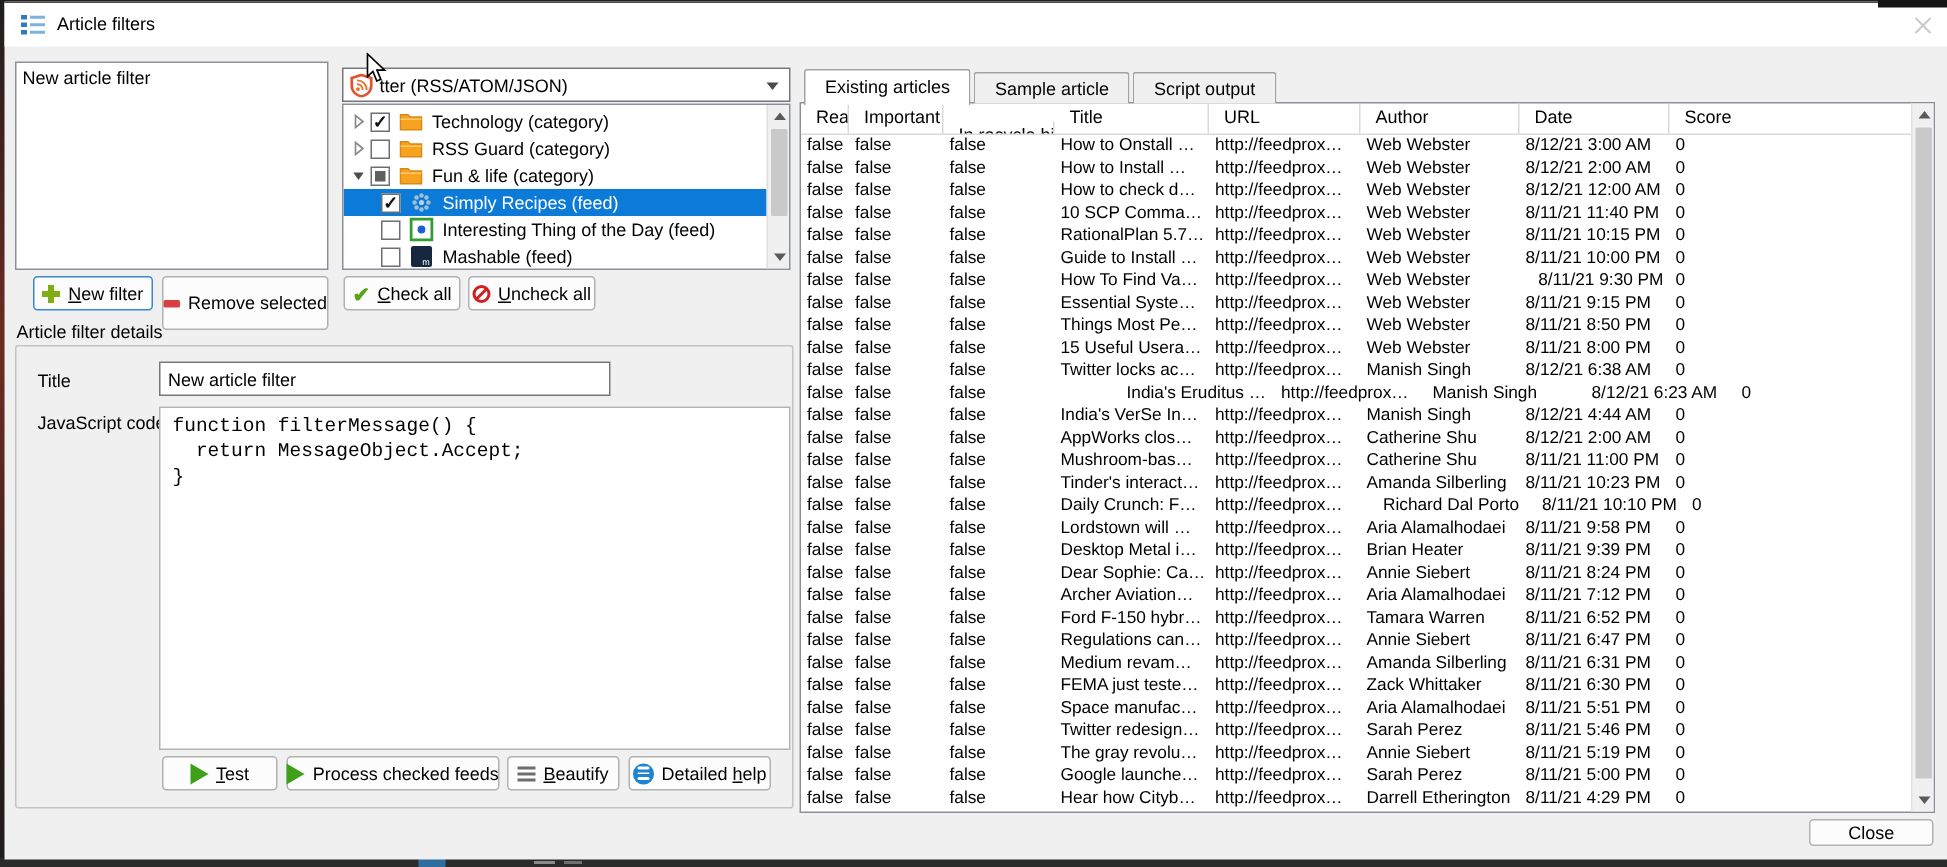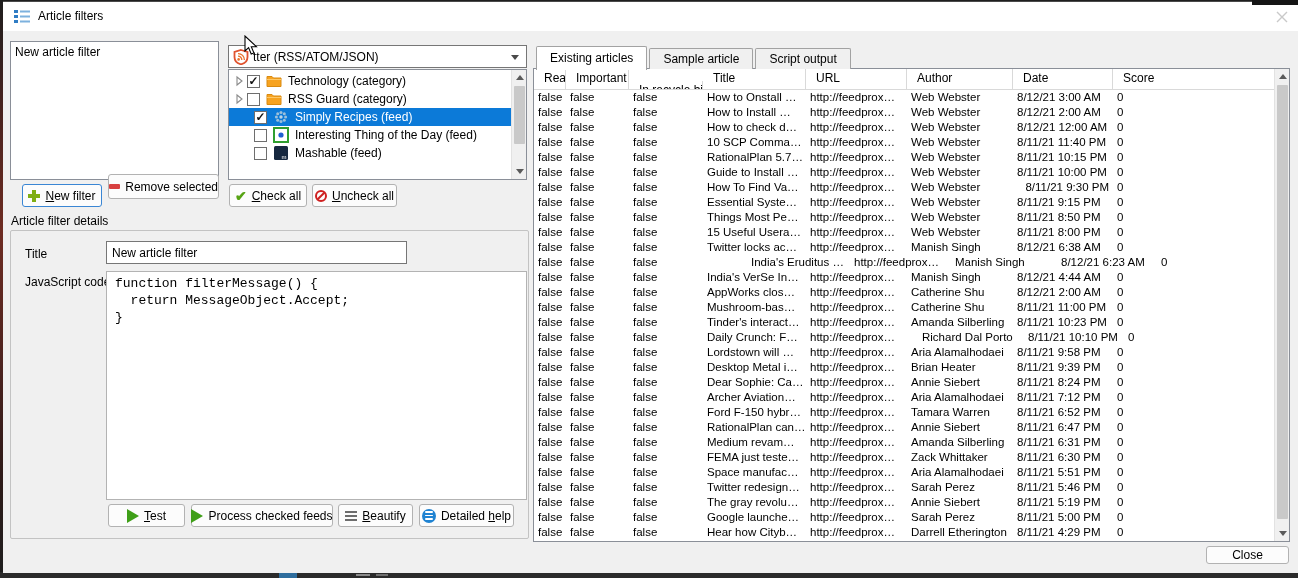--- a/index.html
+++ b/index.html
@@ -158,20 +158,33 @@
           <span class="expander"><svg width="12" height="12" viewBox="0 0 12 12">
               <path d="M4,2 L9,6 L4,10 Z" fill="none" stroke="#8a8a8a" stroke-width="1.1"></path>
             </svg></span>
           <span class="cbx"></span>
           <span class="titem-icon"><svg width="16" height="16" viewBox="0 0 16 16">
               <path d="M1,3.5 L6,3.5 L7.5,5 L15,5 L15,13.5 L1,13.5 Z" fill="#f7a320" stroke="#d98a10" stroke-width="1"></path>
               <path d="M1,6.5 L15,6.5" stroke="#fdc868" stroke-width="1"></path>
             </svg></span>
           <span>RSS Guard (category)</span>
         </div>
+        <div class="tree-row lv0">
+          <span class="expander"><svg width="12" height="12" viewBox="0 0 12 12">
+              <path d="M2.5,4 L9.5,4 L6,9 Z" fill="#4d4d4d"></path>
+            </svg></span>
+          <span class="cbx">
+            <span class="part"></span>
+          </span>
+          <span class="titem-icon"><svg width="16" height="16" viewBox="0 0 16 16">
+              <path d="M1,3.5 L6,3.5 L7.5,5 L15,5 L15,13.5 L1,13.5 Z" fill="#f7a320" stroke="#d98a10" stroke-width="1"></path>
+              <path d="M1,6.5 L15,6.5" stroke="#fdc868" stroke-width="1"></path>
+            </svg></span>
+          <span>Fun &amp; life (category)</span>
+        </div>
         <div class="tree-row lv1 selected">
           <span class="cbx">✓</span>
           <span class="titem-icon"><svg width="16" height="16" viewBox="0 0 16 16">
               <circle cx="12.6" cy="8.0" r="1.5" fill="#9dc0da"></circle>
               <circle cx="11.3" cy="11.3" r="1.5" fill="#9dc0da"></circle>
               <circle cx="8.0" cy="12.6" r="1.5" fill="#9dc0da"></circle>
               <circle cx="4.7" cy="11.3" r="1.5" fill="#9dc0da"></circle>
               <circle cx="3.4" cy="8.0" r="1.5" fill="#9dc0da"></circle>
               <circle cx="4.7" cy="4.7" r="1.5" fill="#9dc0da"></circle>
               <circle cx="8.0" cy="3.4" r="1.5" fill="#9dc0da"></circle>
@@ -205,21 +218,21 @@
       <div class="sb-dn">
           <span class="arr-dn"></span>
         </div>
     </div>
   </div>
 
   <div class="btn focused" style="left:19px;top:182px;width:80px;height:23px">
     <span class="ic-plus"></span>
     <span><u>N</u>ew filter</span>
   </div>
-  <div class="btn" style="left:105px;top:172px;width:111px;height:25px">
+  <div class="btn" style="left:105px;top:182px;width:111px;height:36px">
     <span class="ic-minus"></span>
     <span>Remove selected</span>
   </div>
   <div class="btn" style="left:226px;top:182px;width:78px;height:23px">
     <span class="ic-check">✔</span>
     <span><u>C</u>heck all</span>
   </div>
   <div class="btn" style="left:309px;top:182px;width:85px;height:23px">
     <span class="ic-noentry"></span>
     <span><u>U</u>ncheck all</span>
@@ -495,21 +508,21 @@
           <div class="td" style="width: 103px;">Ford F-150 hybr…</div>
           <div class="td" style="width: 101px;">http://feedprox…</div>
           <div class="td" style="width: 106px;">Tamara Warren</div>
           <div class="td" style="width: 100px;">8/11/21 6:52 PM</div>
           <div class="td" style="width: 160px; flex: 1 1 0%;">0</div>
         </div>
         <div class="trow">
           <div class="td" style="width: 32px;">false</div>
           <div class="td" style="width: 63px;">false</div>
           <div class="td" style="width: 74px;">false</div>
-          <div class="td" style="width: 103px;">RationalPlan can…</div>
+          <div class="td" style="width: 103px;">Regulations can…</div>
           <div class="td" style="width: 101px;">http://feedprox…</div>
           <div class="td" style="width: 106px;">Annie Siebert</div>
           <div class="td" style="width: 100px;">8/11/21 6:47 PM</div>
           <div class="td" style="width: 160px; flex: 1 1 0%;">0</div>
         </div>
         <div class="trow">
           <div class="td" style="width: 32px;">false</div>
           <div class="td" style="width: 63px;">false</div>
           <div class="td" style="width: 74px;">false</div>
           <div class="td" style="width: 103px;">Medium revam…</div>

